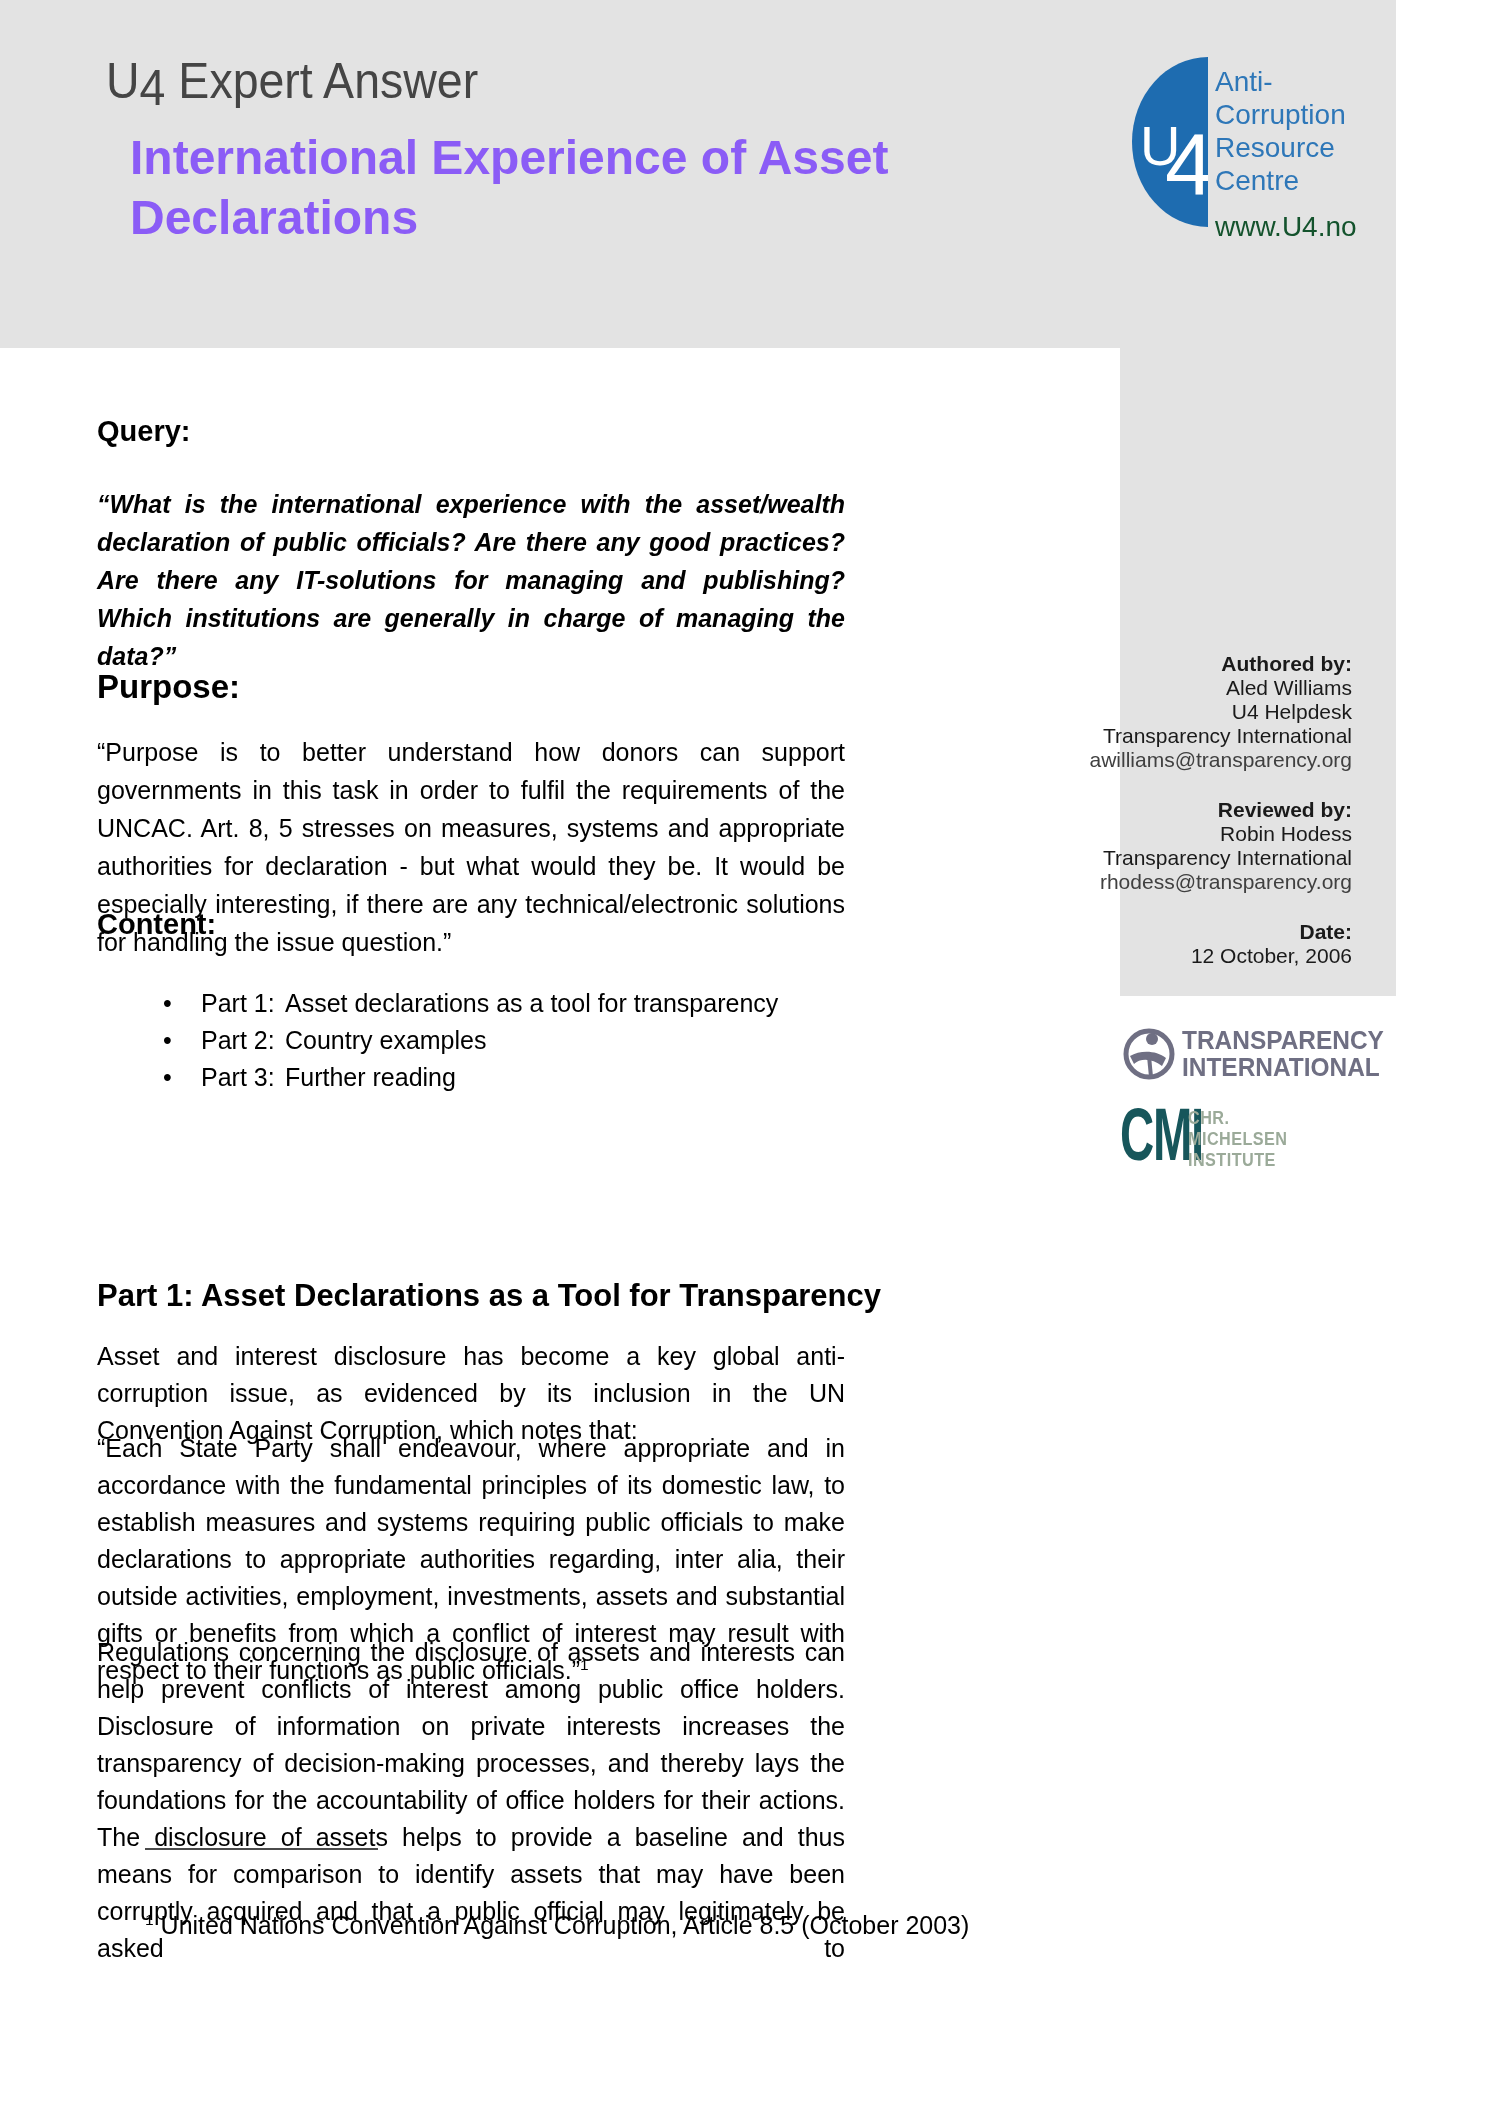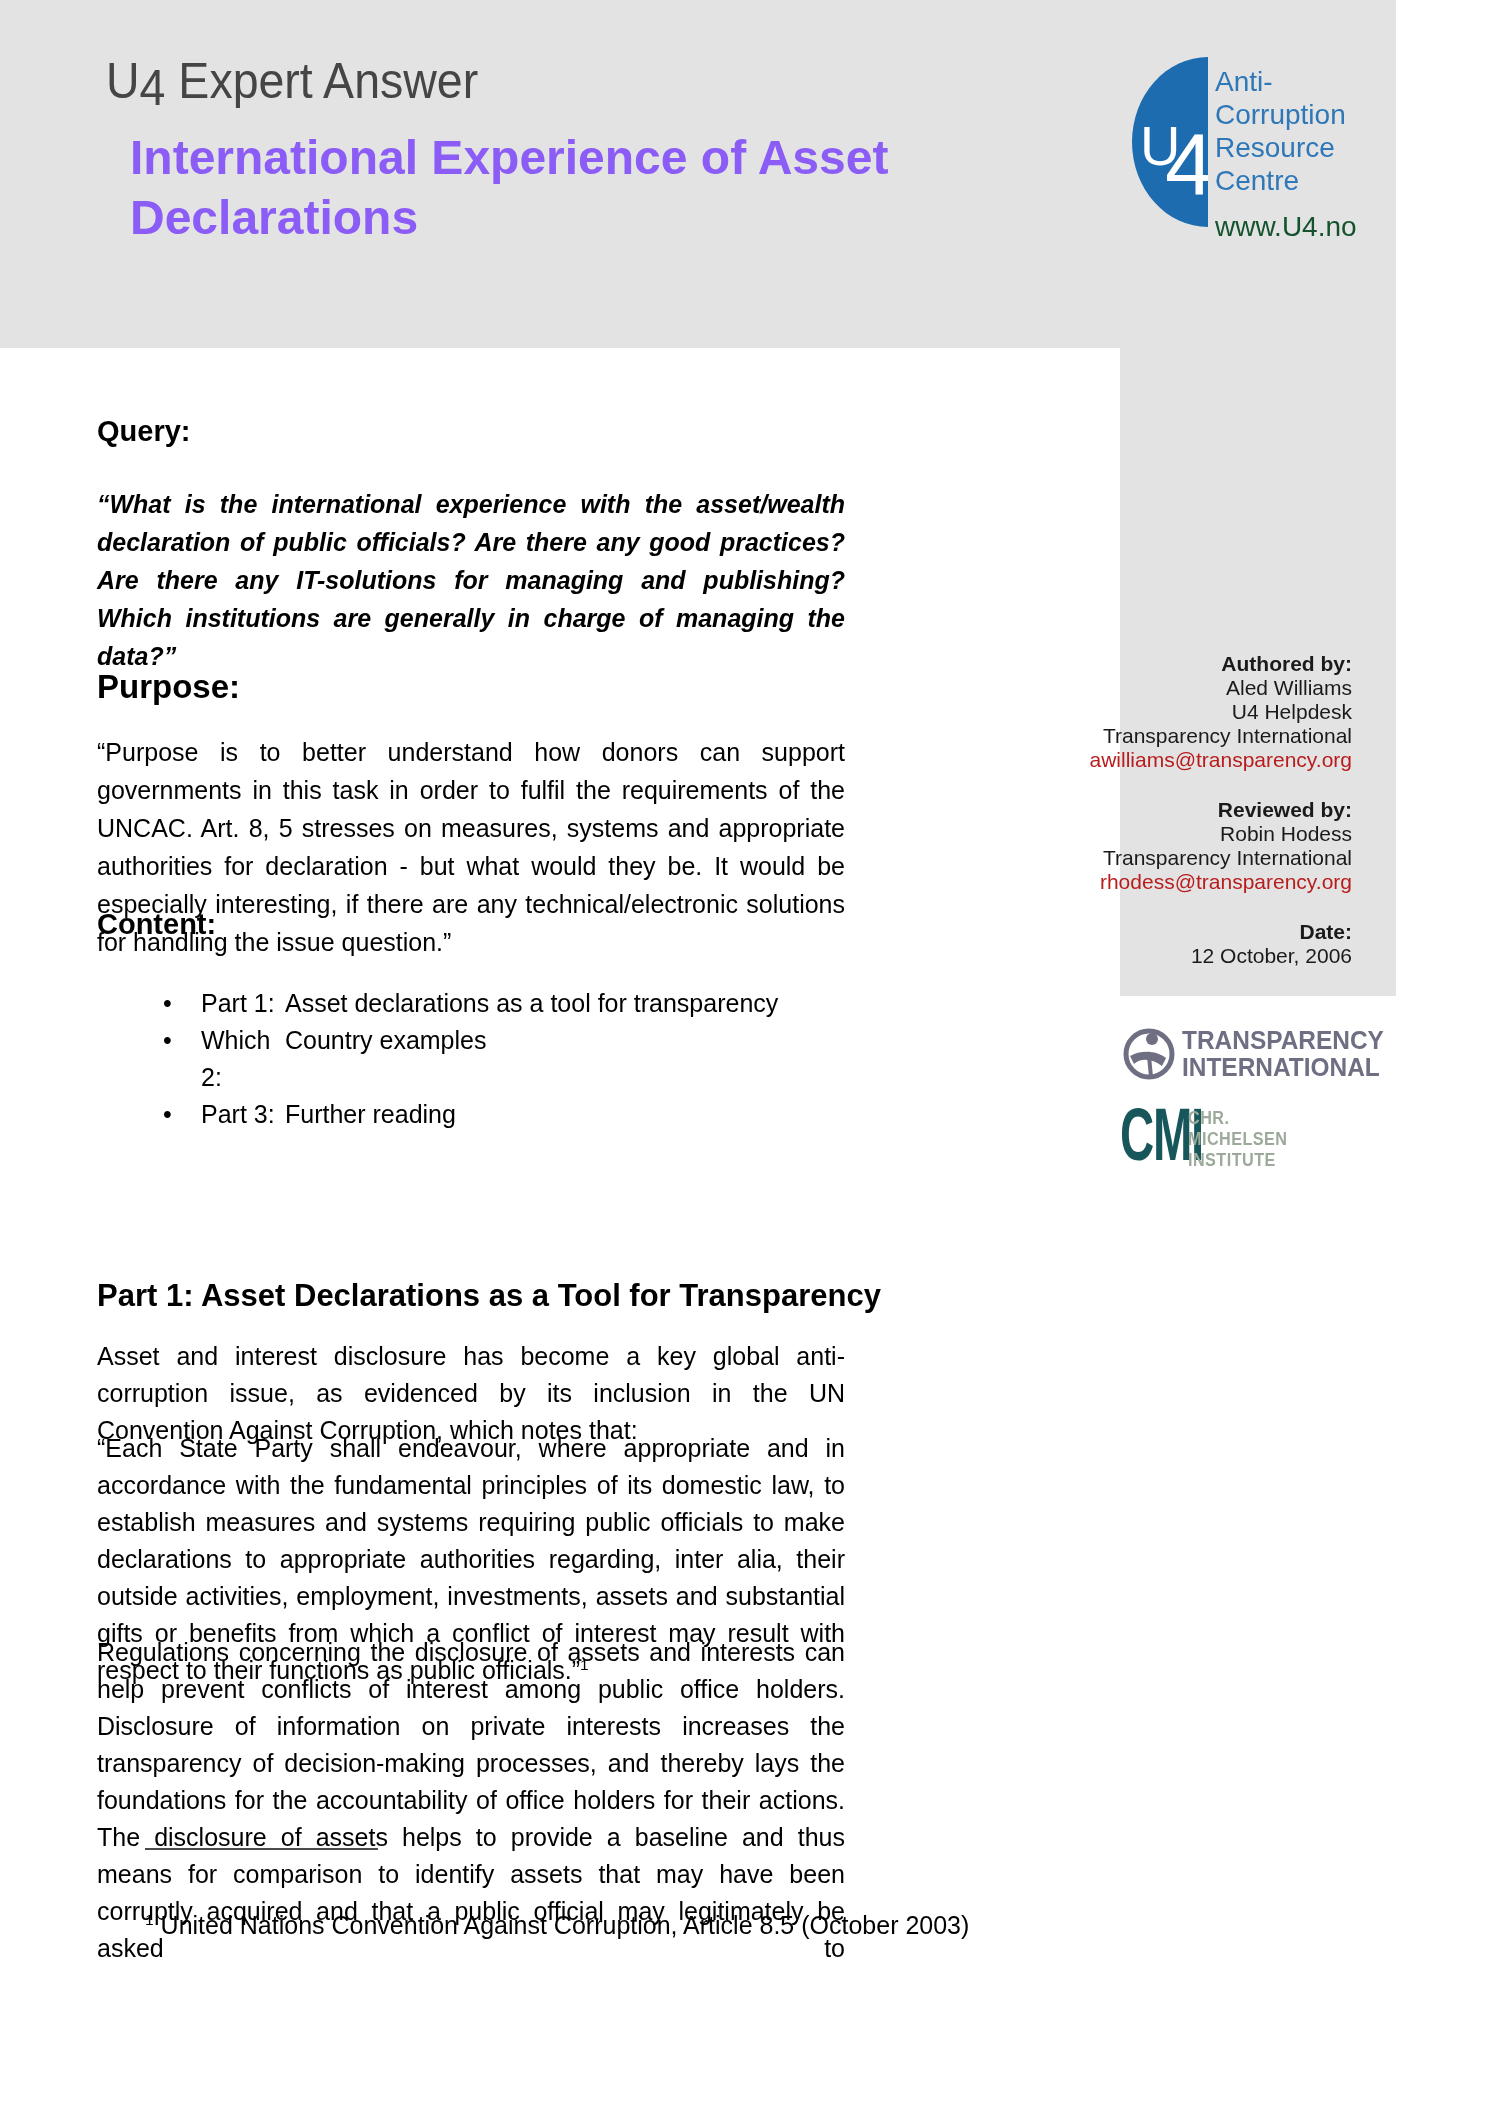--- a/index.html
+++ b/index.html
@@ -45,21 +45,21 @@
   .toc-dot   { width:38px; }
   .toc-label { width:84px; }
 
   
   .meta {
     position:absolute; right:44px; top:652px; width:330px; text-align:right;
     font-size:21px; line-height:24px; color:#1a1a1a;
   }
   .meta .blk { margin-bottom:26px; }
   .meta .lbl { font-weight:bold; }
-  .meta a, .meta .mail { color:#b91c1c; text-decoration:none; cursor:pointer; }
+  .meta a, .meta .mail { color:#404040; text-decoration:none; cursor:pointer; }
 
   
   .tilogo { position:absolute; left:1122px; top:1026px; display:flex; align-items:center; }
   .ti-globe { width:54px; height:56px; }
   .ti-words {
     margin-left:6px; font-size:26px; line-height:27px; font-weight:bold; color:#6f6f83;
     transform:scaleX(0.94); transform-origin:left center; letter-spacing:0;
   }
   .cmilogo { position:absolute; left:1120px; top:1098px; display:flex; }
   .cmi-acronym {
@@ -117,21 +117,21 @@
 
   <div class="h-content">Content:</div>
   <div class="toc">
     <div class="toc-row">
       <span class="toc-dot">•</span>
       <span class="toc-label">Part 1:</span>
       <span>Asset declarations as a tool for transparency</span>
     </div>
     <div class="toc-row">
       <span class="toc-dot">•</span>
-      <span class="toc-label">Which 2:</span>
+      <span class="toc-label">Part 2:</span>
       <span>Country examples</span>
     </div>
     <div class="toc-row">
       <span class="toc-dot">•</span>
       <span class="toc-label">Part 3:</span>
       <span>Further reading</span>
     </div>
   </div>
 
   <div class="meta">

